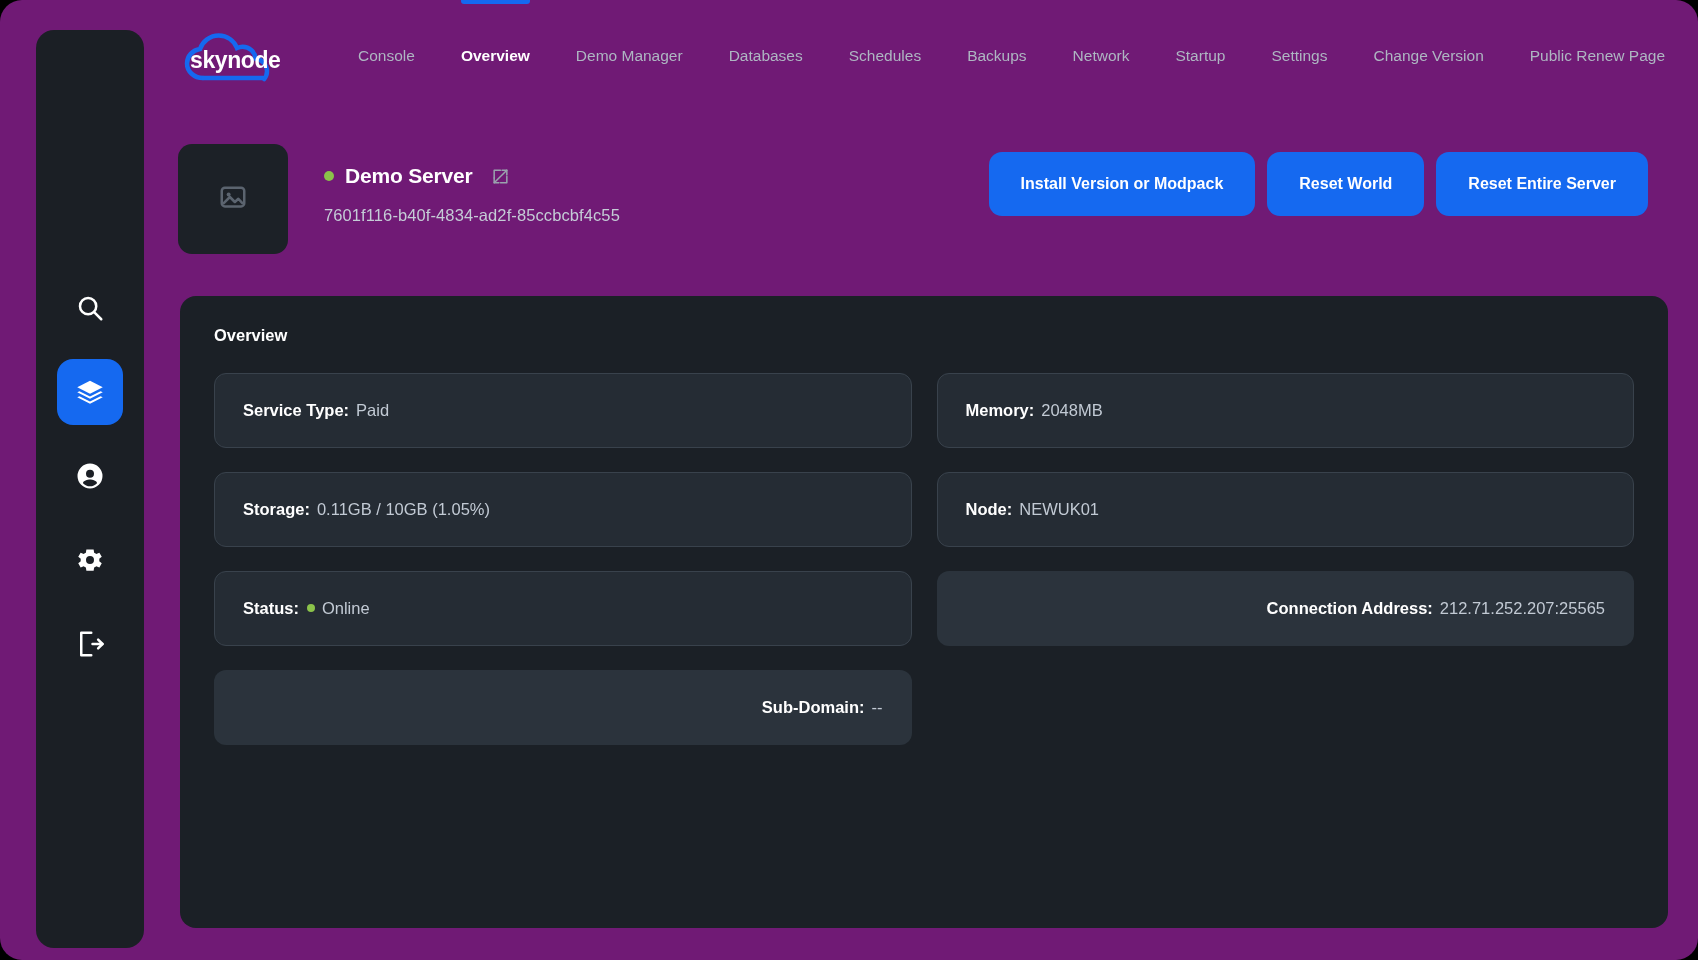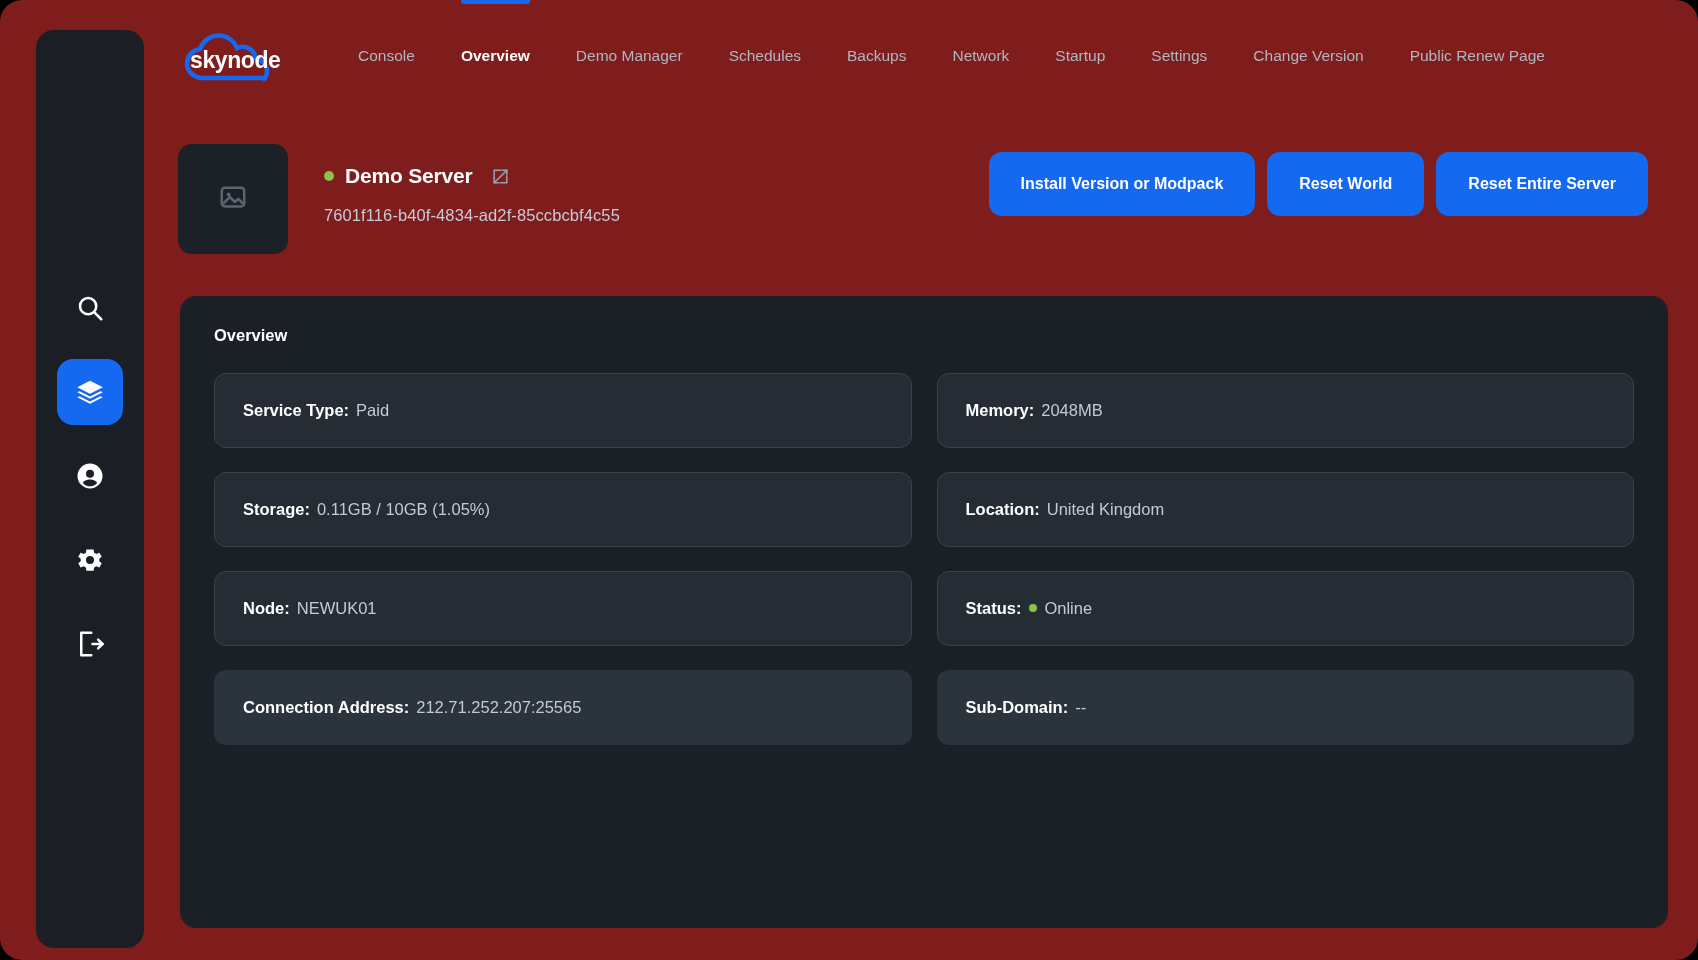--- a/index.html
+++ b/index.html
@@ -4,21 +4,21 @@
 <style>
   * { box-sizing: border-box; margin: 0; padding: 0; }
   html, body {
     width: 1698px; height: 960px;
     background: #000000;
     font-family: "Liberation Sans", sans-serif;
     overflow: hidden;
   }
   #app {
     position: absolute; inset: 0;
-    background: #7f1d1d;
+    background: #701a75;
     border-radius: 22px;
     overflow: hidden;
   }
 
   
   .rail {
     position: absolute;
     left: 36px; top: 30px;
     width: 108px; height: 918px;
     background: #1b1f25;
@@ -137,21 +137,21 @@
   .card {
     background: #252c34;
     border: 1px solid #39424c;
     border-radius: 12px;
     height: 75px;
     display: flex; align-items: center;
     padding: 0 28px;
     color: #c4ccd6;
     font-size: 16.5px;
   }
-  .card.flat { background: #2b333c; border-color: transparent; }
+  .card.flat { background: #2b333c; border-color: transparent; justify-content: flex-end; }
   .card .lbl { color: #ffffff; font-weight: 700; margin-right: 7px; }
   .card .val { color: #c2cad4; }
   .card .status-dot {
     width: 8px; height: 8px; border-radius: 50%;
     background: #8bc34a; display: inline-block; margin: 0 7px 1px 1px;
   }
 </style>
 </head>
 <body>
 
@@ -214,20 +214,21 @@
           <path d="M88 50H28" stroke-linecap="round"></path>
         </svg>
       </span>
       <span class="logo-text">skynode</span>
     </div>
 
     <div class="navlinks">
       <div class="navlink">Console</div>
       <div class="navlink active">Overview</div>
       <div class="navlink">Demo Manager</div>
+      <div class="navlink">Databases</div>
       <div class="navlink">Schedules</div>
       <div class="navlink">Backups</div>
       <div class="navlink">Network</div>
       <div class="navlink">Startup</div>
       <div class="navlink">Settings</div>
       <div class="navlink">Change Version</div>
       <div class="navlink">Public Renew Page</div>
     </div>
   </header>
 
@@ -275,24 +276,20 @@
       </div>
       <div class="card">
         <span class="lbl">Memory:</span>
         <span class="val">2048MB</span>
       </div>
 
       <div class="card">
         <span class="lbl">Storage:</span>
         <span class="val">0.11GB / 10GB (1.05%)</span>
       </div>
-      <div class="card">
-        <span class="lbl">Location:</span>
-        <span class="val">United Kingdom</span>
-      </div>
 
       <div class="card">
         <span class="lbl">Node:</span>
         <span class="val">NEWUK01</span>
       </div>
       <div class="card">
         <span class="lbl">Status:</span>
         <span class="status-dot"></span>
         <span class="val">Online</span>
       </div>

